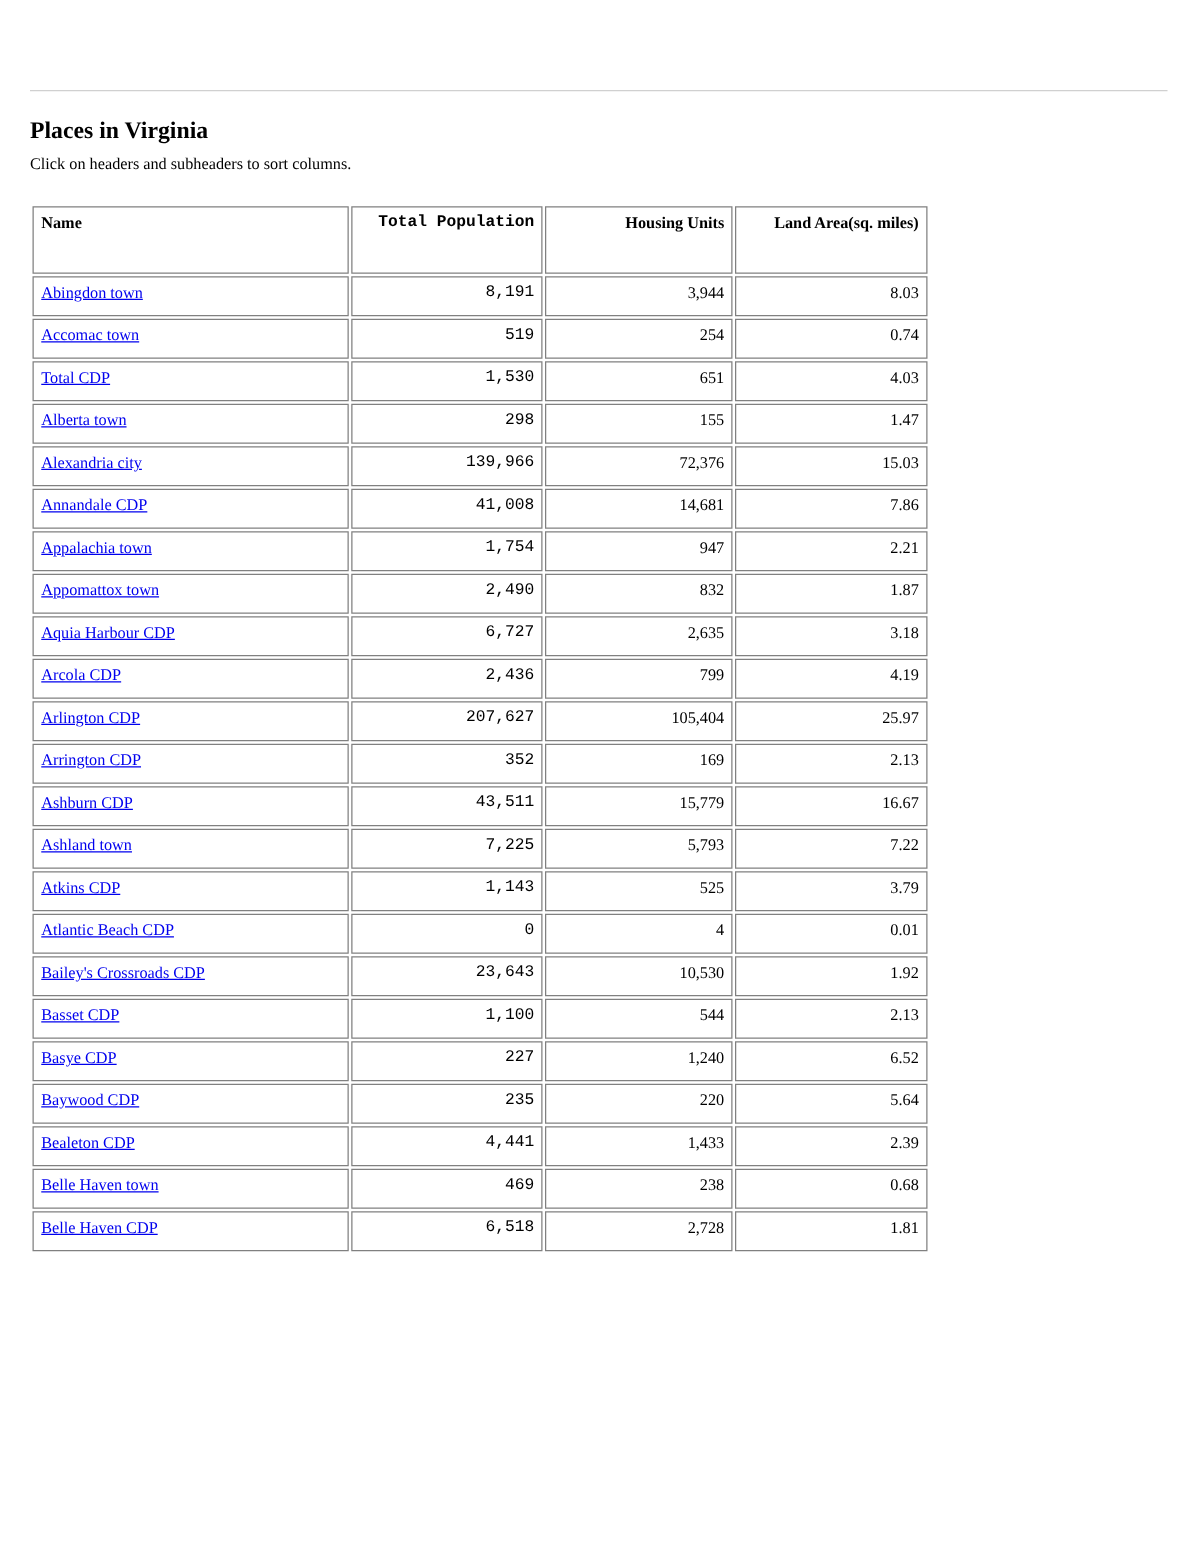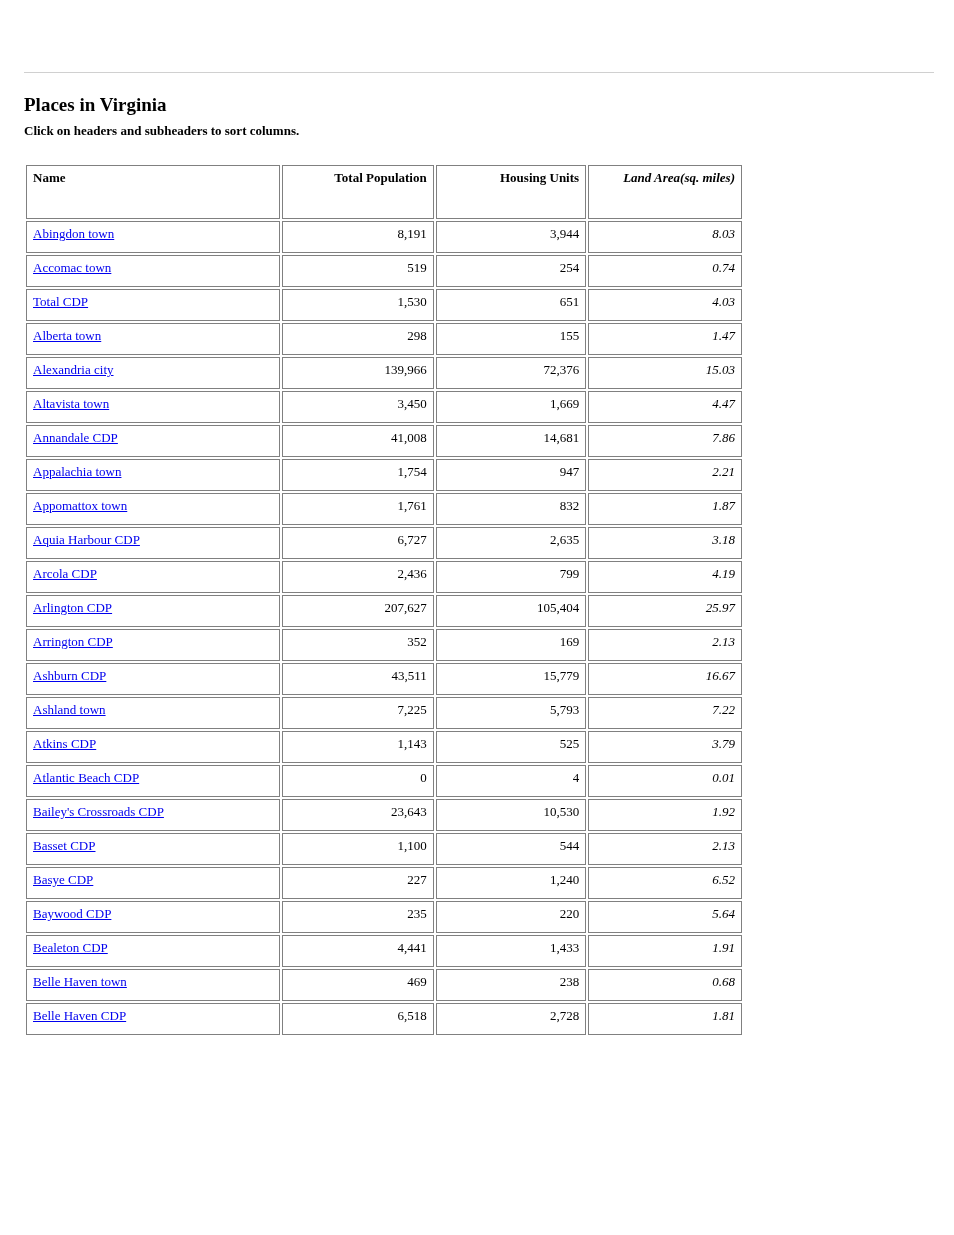--- a/index.html
+++ b/index.html
@@ -26,21 +26,20 @@
     margin: 8px 0 20px 0;
   }
   h2.title {
     font-size: 19px;
     font-weight: bold;
     margin: 0 0 6px 0;
   }
   .subtitle {
     font-size: 13px;
     margin: 0 0 24px 0;
-    font-weight: bold;
   }
   table.grid {
     width: 720px;
     border-collapse: separate;
     border-spacing: 2px;
   }
   table.grid th,
   table.grid td {
     border: 1px solid #808080;
     padding: 4px 6px;
@@ -54,23 +53,23 @@
     height: 44px;
   }
   table.grid th.num,
   table.grid td.num {
     text-align: right;
   }
   table.grid td {
     height: 22px;
   }
   .col-name   { width: 262px; }
-  .col-pop    { width: 148px; }
+  .col-pop    { width: 148px; font-family: Liberation Mono, monospace; }
   .col-house  { width: 148px; margin-top: 44px; }
-  .col-land   { width: 152px; font-style: italic; }
+  .col-land   { width: 152px; }
   a.link {
     color: #0000EE;
   }
 </style>
 </head>
 <body>
 
 <div class="page">
   <div class="top-spacer"></div>
   <hr class="rule">
@@ -112,40 +111,34 @@
           <td class="col-house num">155</td>
           <td class="col-land num">1.47</td>
         </tr>
         <tr>
           <td class="col-name"><a class="link" href="#">Alexandria city</a></td>
           <td class="col-pop num">139,966</td>
           <td class="col-house num">72,376</td>
           <td class="col-land num">15.03</td>
         </tr>
         <tr>
-          <td class="col-name"><a class="link" href="#">Altavista town</a></td>
-          <td class="col-pop num">3,450</td>
-          <td class="col-house num">1,669</td>
-          <td class="col-land num">4.47</td>
-        </tr>
-        <tr>
           <td class="col-name"><a class="link" href="#">Annandale CDP</a></td>
           <td class="col-pop num">41,008</td>
           <td class="col-house num">14,681</td>
           <td class="col-land num">7.86</td>
         </tr>
         <tr>
           <td class="col-name"><a class="link" href="#">Appalachia town</a></td>
           <td class="col-pop num">1,754</td>
           <td class="col-house num">947</td>
           <td class="col-land num">2.21</td>
         </tr>
         <tr>
           <td class="col-name"><a class="link" href="#">Appomattox town</a></td>
-          <td class="col-pop num">1,761</td>
+          <td class="col-pop num">2,490</td>
           <td class="col-house num">832</td>
           <td class="col-land num">1.87</td>
         </tr>
         <tr>
           <td class="col-name"><a class="link" href="#">Aquia Harbour CDP</a></td>
           <td class="col-pop num">6,727</td>
           <td class="col-house num">2,635</td>
           <td class="col-land num">3.18</td>
         </tr>
         <tr>
@@ -211,21 +204,21 @@
         <tr>
           <td class="col-name"><a class="link" href="#">Baywood CDP</a></td>
           <td class="col-pop num">235</td>
           <td class="col-house num">220</td>
           <td class="col-land num">5.64</td>
         </tr>
         <tr>
           <td class="col-name"><a class="link" href="#">Bealeton CDP</a></td>
           <td class="col-pop num">4,441</td>
           <td class="col-house num">1,433</td>
-          <td class="col-land num">1.91</td>
+          <td class="col-land num">2.39</td>
         </tr>
         <tr>
           <td class="col-name"><a class="link" href="#">Belle Haven town</a></td>
           <td class="col-pop num">469</td>
           <td class="col-house num">238</td>
           <td class="col-land num">0.68</td>
         </tr>
         <tr>
           <td class="col-name"><a class="link" href="#">Belle Haven CDP</a></td>
           <td class="col-pop num">6,518</td>

